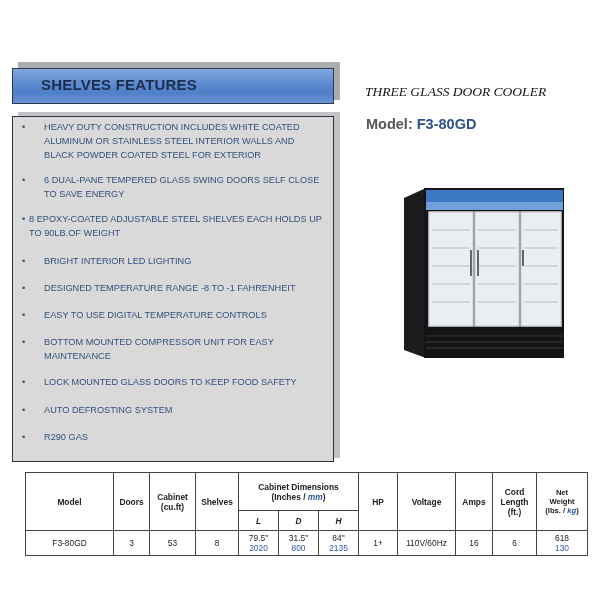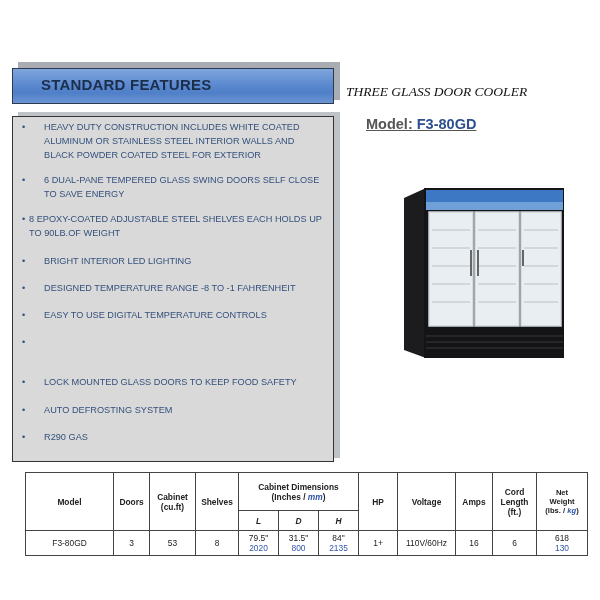--- a/index.html
+++ b/index.html
@@ -7,36 +7,36 @@
   .hdr-shadow{position:absolute;left:18px;top:62px;width:322px;height:38px;background:#a9adb3;}
   .hdr{position:absolute;left:12px;top:68px;width:320px;height:34px;border:1px solid #2b3a4e;
        background:linear-gradient(to bottom,#7fa6dc 0%,#5d8ad0 45%,#4f7fc8 70%,#6b94d4 100%);}
   .hdr span{position:absolute;left:28px;top:7px;font-size:15px;font-weight:bold;color:#1b2f4d;letter-spacing:0.2px;}
   .feat-shadow{position:absolute;left:18px;top:112px;width:322px;height:346px;background:#bfc2c6;}
   .feat{position:absolute;left:12px;top:116px;width:320px;height:344px;border:1px solid #333;background:#d9d9d9;}
   .feat ul{list-style:none;margin:0;padding:0;}
   .feat li{position:absolute;left:0;width:310px;font-size:9.2px;line-height:14px;color:#34507c;}
   .feat li .b{position:absolute;left:9px;top:0;color:#34507c;}
   .feat li .t{display:block;padding-left:31px;}
-  .title{position:absolute;left:346px;top:84px;font-family:"Liberation Serif",serif;font-style:italic;font-size:13.5px;color:#111;}
-  .model{position:absolute;left:366px;top:116px;font-size:14.5px;font-weight:bold;color:#555;text-decoration:underline;}
+  .title{position:absolute;left:365px;top:84px;font-family:"Liberation Serif",serif;font-style:italic;font-size:13.5px;color:#111;}
+  .model{position:absolute;left:366px;top:116px;font-size:14.5px;font-weight:bold;color:#555;}
   .model b{color:#2c4f8f;}
   .fridge{position:absolute;left:404px;top:180px;}
   table{position:absolute;left:25px;top:472px;border-collapse:collapse;font-size:8.4px;color:#222;}
   td,th{border:1px solid #444;text-align:center;padding:0;font-weight:normal;}
   th{font-weight:bold;}
   .mm{color:#3255a8;font-style:italic;}
   .blue{color:#3255a8;}
 </style>
 </head>
 <body>
 
 <div class="hdr-shadow"></div>
 <div class="hdr">
-  <span>STANDARD FEATURES</span>
+  <span>SHELVES FEATURES</span>
 </div>
 
 <div class="feat-shadow"></div>
 <div class="feat">
   <ul>
     <li style="top:3px">
         <span class="b">•</span>
         <span class="t">HEAVY DUTY CONSTRUCTION INCLUDES WHITE COATED ALUMINUM OR STAINLESS STEEL INTERIOR WALLS AND BLACK POWDER COATED STEEL FOR EXTERIOR</span>
       </li>
     <li style="top:56px">
@@ -54,20 +54,21 @@
     <li style="top:164px">
         <span class="b">•</span>
         <span class="t">DESIGNED TEMPERATURE RANGE -8 TO -1 FAHRENHEIT</span>
       </li>
     <li style="top:191px">
         <span class="b">•</span>
         <span class="t">EASY TO USE DIGITAL TEMPERATURE CONTROLS</span>
       </li>
     <li style="top:218px">
         <span class="b">•</span>
+        <span class="t" style="width:230px">BOTTOM MOUNTED COMPRESSOR UNIT FOR EASY MAINTENANCE</span>
       </li>
     <li style="top:258px">
         <span class="b">•</span>
         <span class="t">LOCK MOUNTED GLASS DOORS TO KEEP FOOD SAFETY</span>
       </li>
     <li style="top:286px">
         <span class="b">•</span>
         <span class="t">AUTO DEFROSTING SYSTEM</span>
       </li>
     <li style="top:313px">

